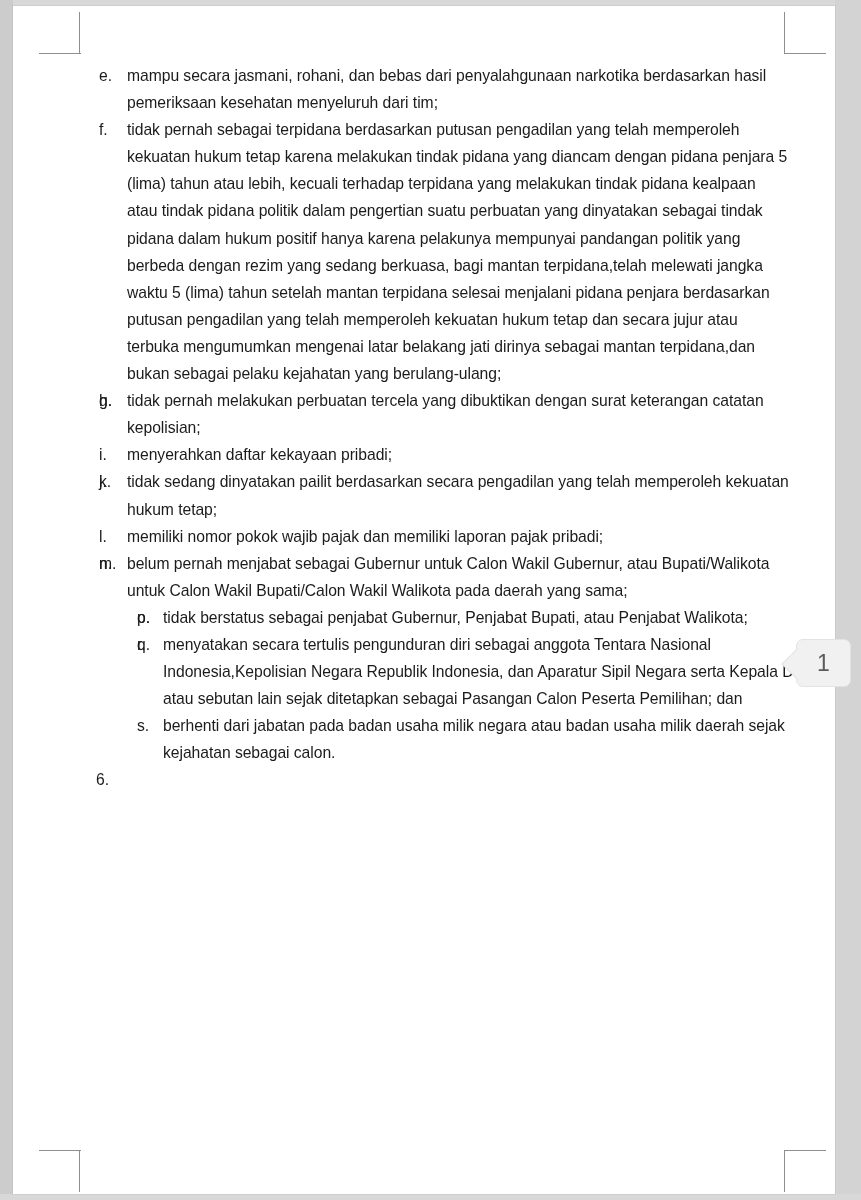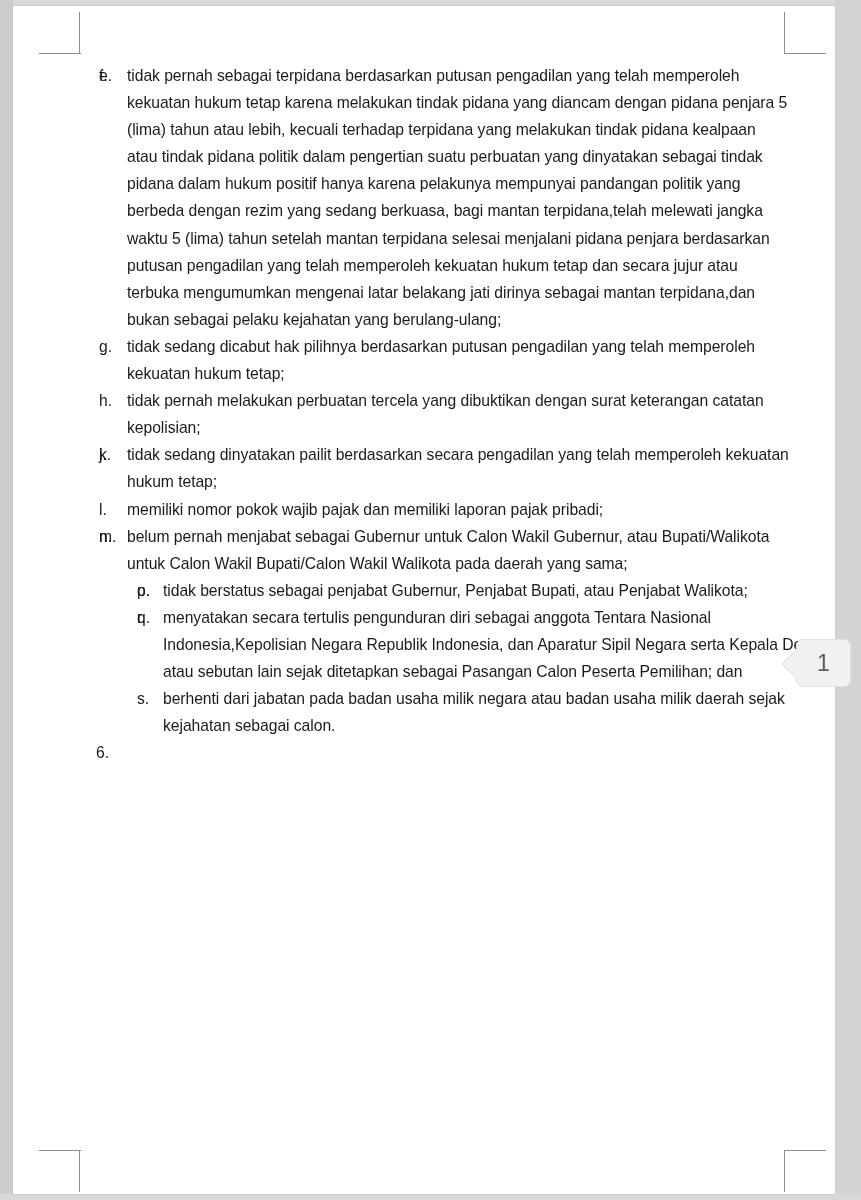--- a/index.html
+++ b/index.html
@@ -181,25 +181,25 @@
   <div id="bottom-strip"></div>
 
   <div id="page-sheet">
 
     <div class="crop-mark cm-tl" id="cm-topleft"></div>
     <div class="crop-mark cm-tr" id="cm-topright"></div>
     <div class="crop-mark cm-bl" id="cm-bottomleft"></div>
     <div class="crop-mark cm-br" id="cm-bottomright"></div>
 
     <div id="doc-body">
-        <div class="para"><span class="marker">e.</span></div>
+        <div class="para"><span class="marker">e.</span><span>mampu secara jasmani, rohani, dan bebas dari penyalahgunaan narkotika berdasarkan hasil pemeriksaan kesehatan menyeluruh dari tim;</span></div>
         <div class="para"><span class="marker">f.</span><span>tidak pernah sebagai terpidana berdasarkan putusan pengadilan yang telah memperoleh kekuatan hukum tetap karena melakukan tindak pidana yang diancam dengan pidana penjara 5 (lima) tahun atau lebih, kecuali terhadap terpidana yang melakukan tindak pidana kealpaan atau tindak pidana politik dalam pengertian suatu perbuatan yang dinyatakan sebagai tindak pidana dalam hukum positif hanya karena pelakunya mempunyai pandangan politik yang berbeda dengan rezim yang sedang berkuasa, bagi mantan terpidana,telah melewati jangka waktu 5 (lima) tahun setelah mantan terpidana selesai menjalani pidana penjara berdasarkan putusan pengadilan yang telah memperoleh kekuatan hukum tetap dan secara jujur atau terbuka mengumumkan mengenai latar belakang jati dirinya sebagai mantan terpidana,dan bukan sebagai pelaku kejahatan yang berulang-ulang;</span></div>
-        <div class="para"><span class="marker">g.</span><span>tidak sedang dicabut hak pilihnya berdasarkan putusan pengadilan yang telah memperoleh kekuatan hukum tetap;</span></div>
+        <div class="para"><span class="marker">g.</span></div>
         <div class="para"><span class="marker">h.</span><span>tidak pernah melakukan perbuatan tercela yang dibuktikan dengan surat keterangan catatan kepolisian;</span></div>
-        <div class="para"><span class="marker">i.</span></div>
+        <div class="para"><span class="marker">i.</span><span>menyerahkan daftar kekayaan pribadi;</span></div>
         <div class="para"><span class="marker">j.</span></div>
         <div class="para"><span class="marker">k.</span><span>tidak sedang dinyatakan pailit berdasarkan secara pengadilan yang telah memperoleh kekuatan hukum tetap;</span></div>
         <div class="para"><span class="marker">l.</span><span>memiliki nomor pokok wajib pajak dan memiliki laporan pajak pribadi;</span></div>
         <div class="para"><span class="marker">m.</span></div>
         <div class="para"><span class="marker">n.</span><span>belum pernah menjabat sebagai Gubernur untuk Calon Wakil Gubernur, atau Bupati/Walikota untuk Calon Wakil Bupati/Calon Wakil Walikota pada daerah yang sama;</span></div>
         <div class="para lvl1"><span class="marker">o.</span></div>
         <div class="para lvl1"><span class="marker">p.</span><span>tidak berstatus sebagai penjabat Gubernur, Penjabat Bupati, atau Penjabat Walikota;</span></div>
         <div class="para lvl1"><span class="marker">q.</span></div>
         <div class="para lvl1"><span class="marker">r.</span><span>menyatakan secara tertulis pengunduran diri sebagai anggota Tentara Nasional Indonesia,Kepolisian Negara Republik Indonesia, dan Aparatur Sipil Negara serta Kepala Desa atau sebutan lain sejak ditetapkan sebagai Pasangan Calon Peserta Pemilihan; dan</span></div>
         <div class="para lvl1"><span class="marker">s.</span><span>berhenti dari jabatan pada badan usaha milik negara atau badan usaha milik daerah sejak kejahatan sebagai calon.</span></div>

